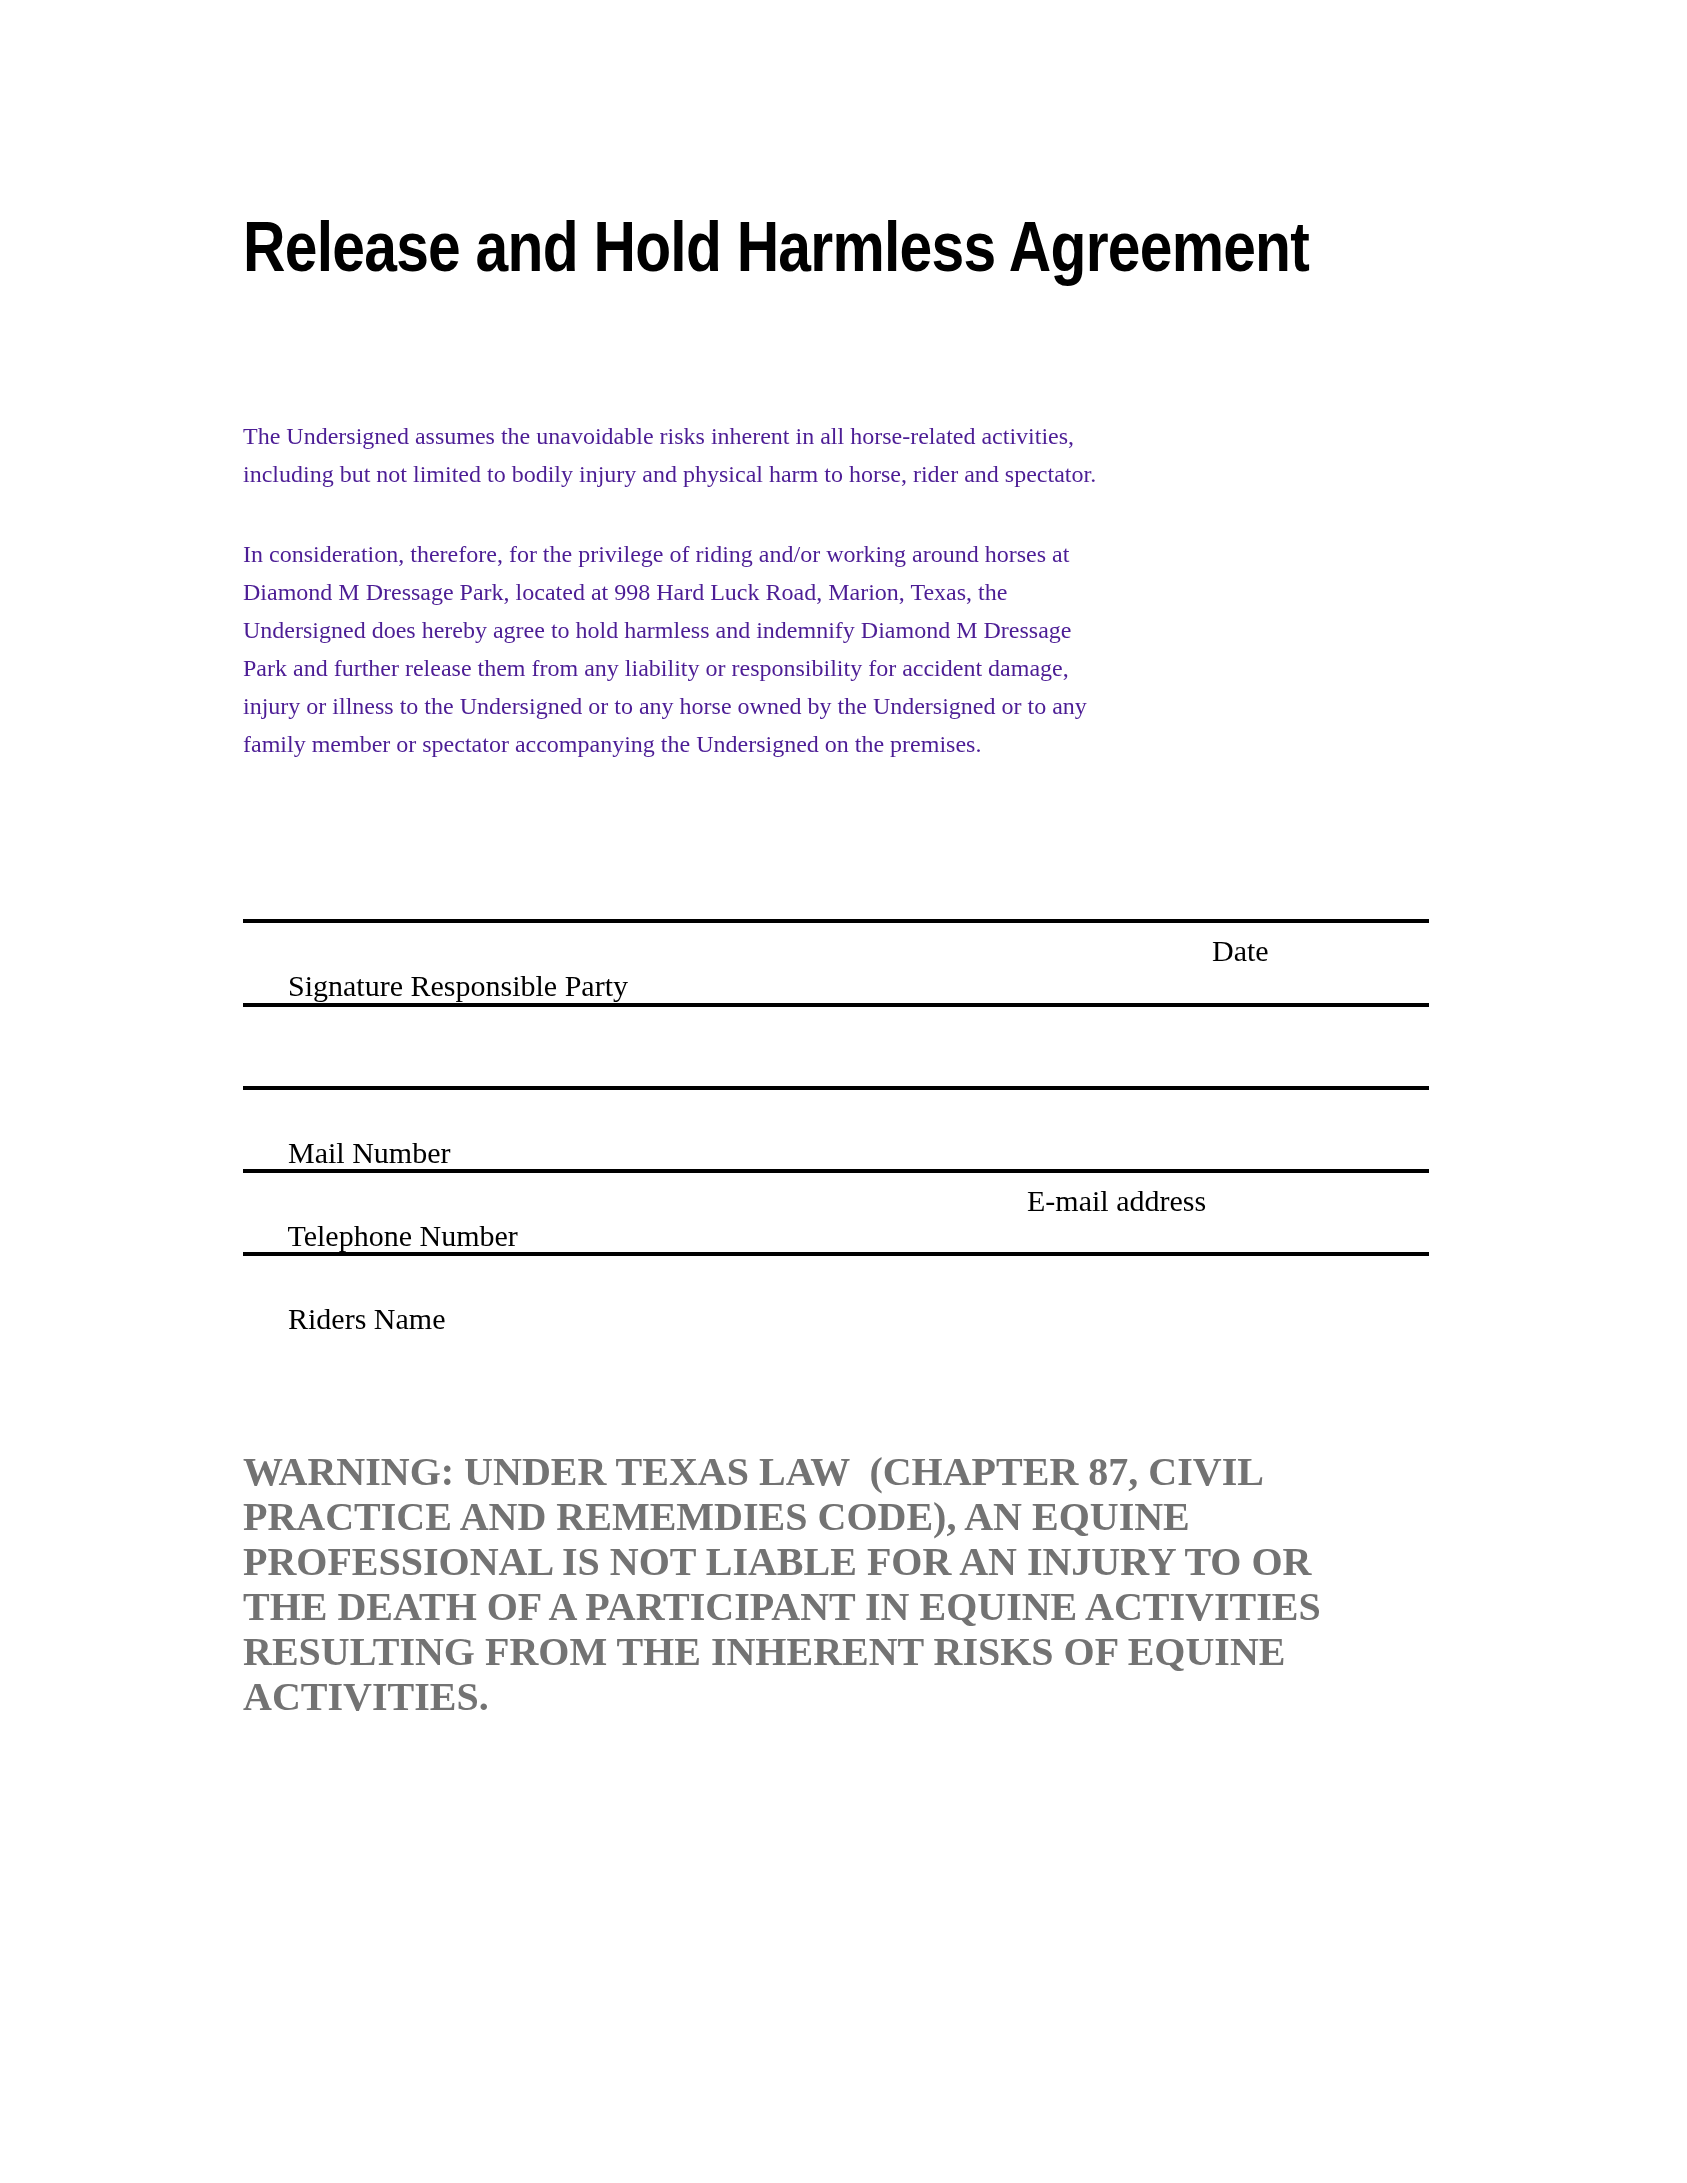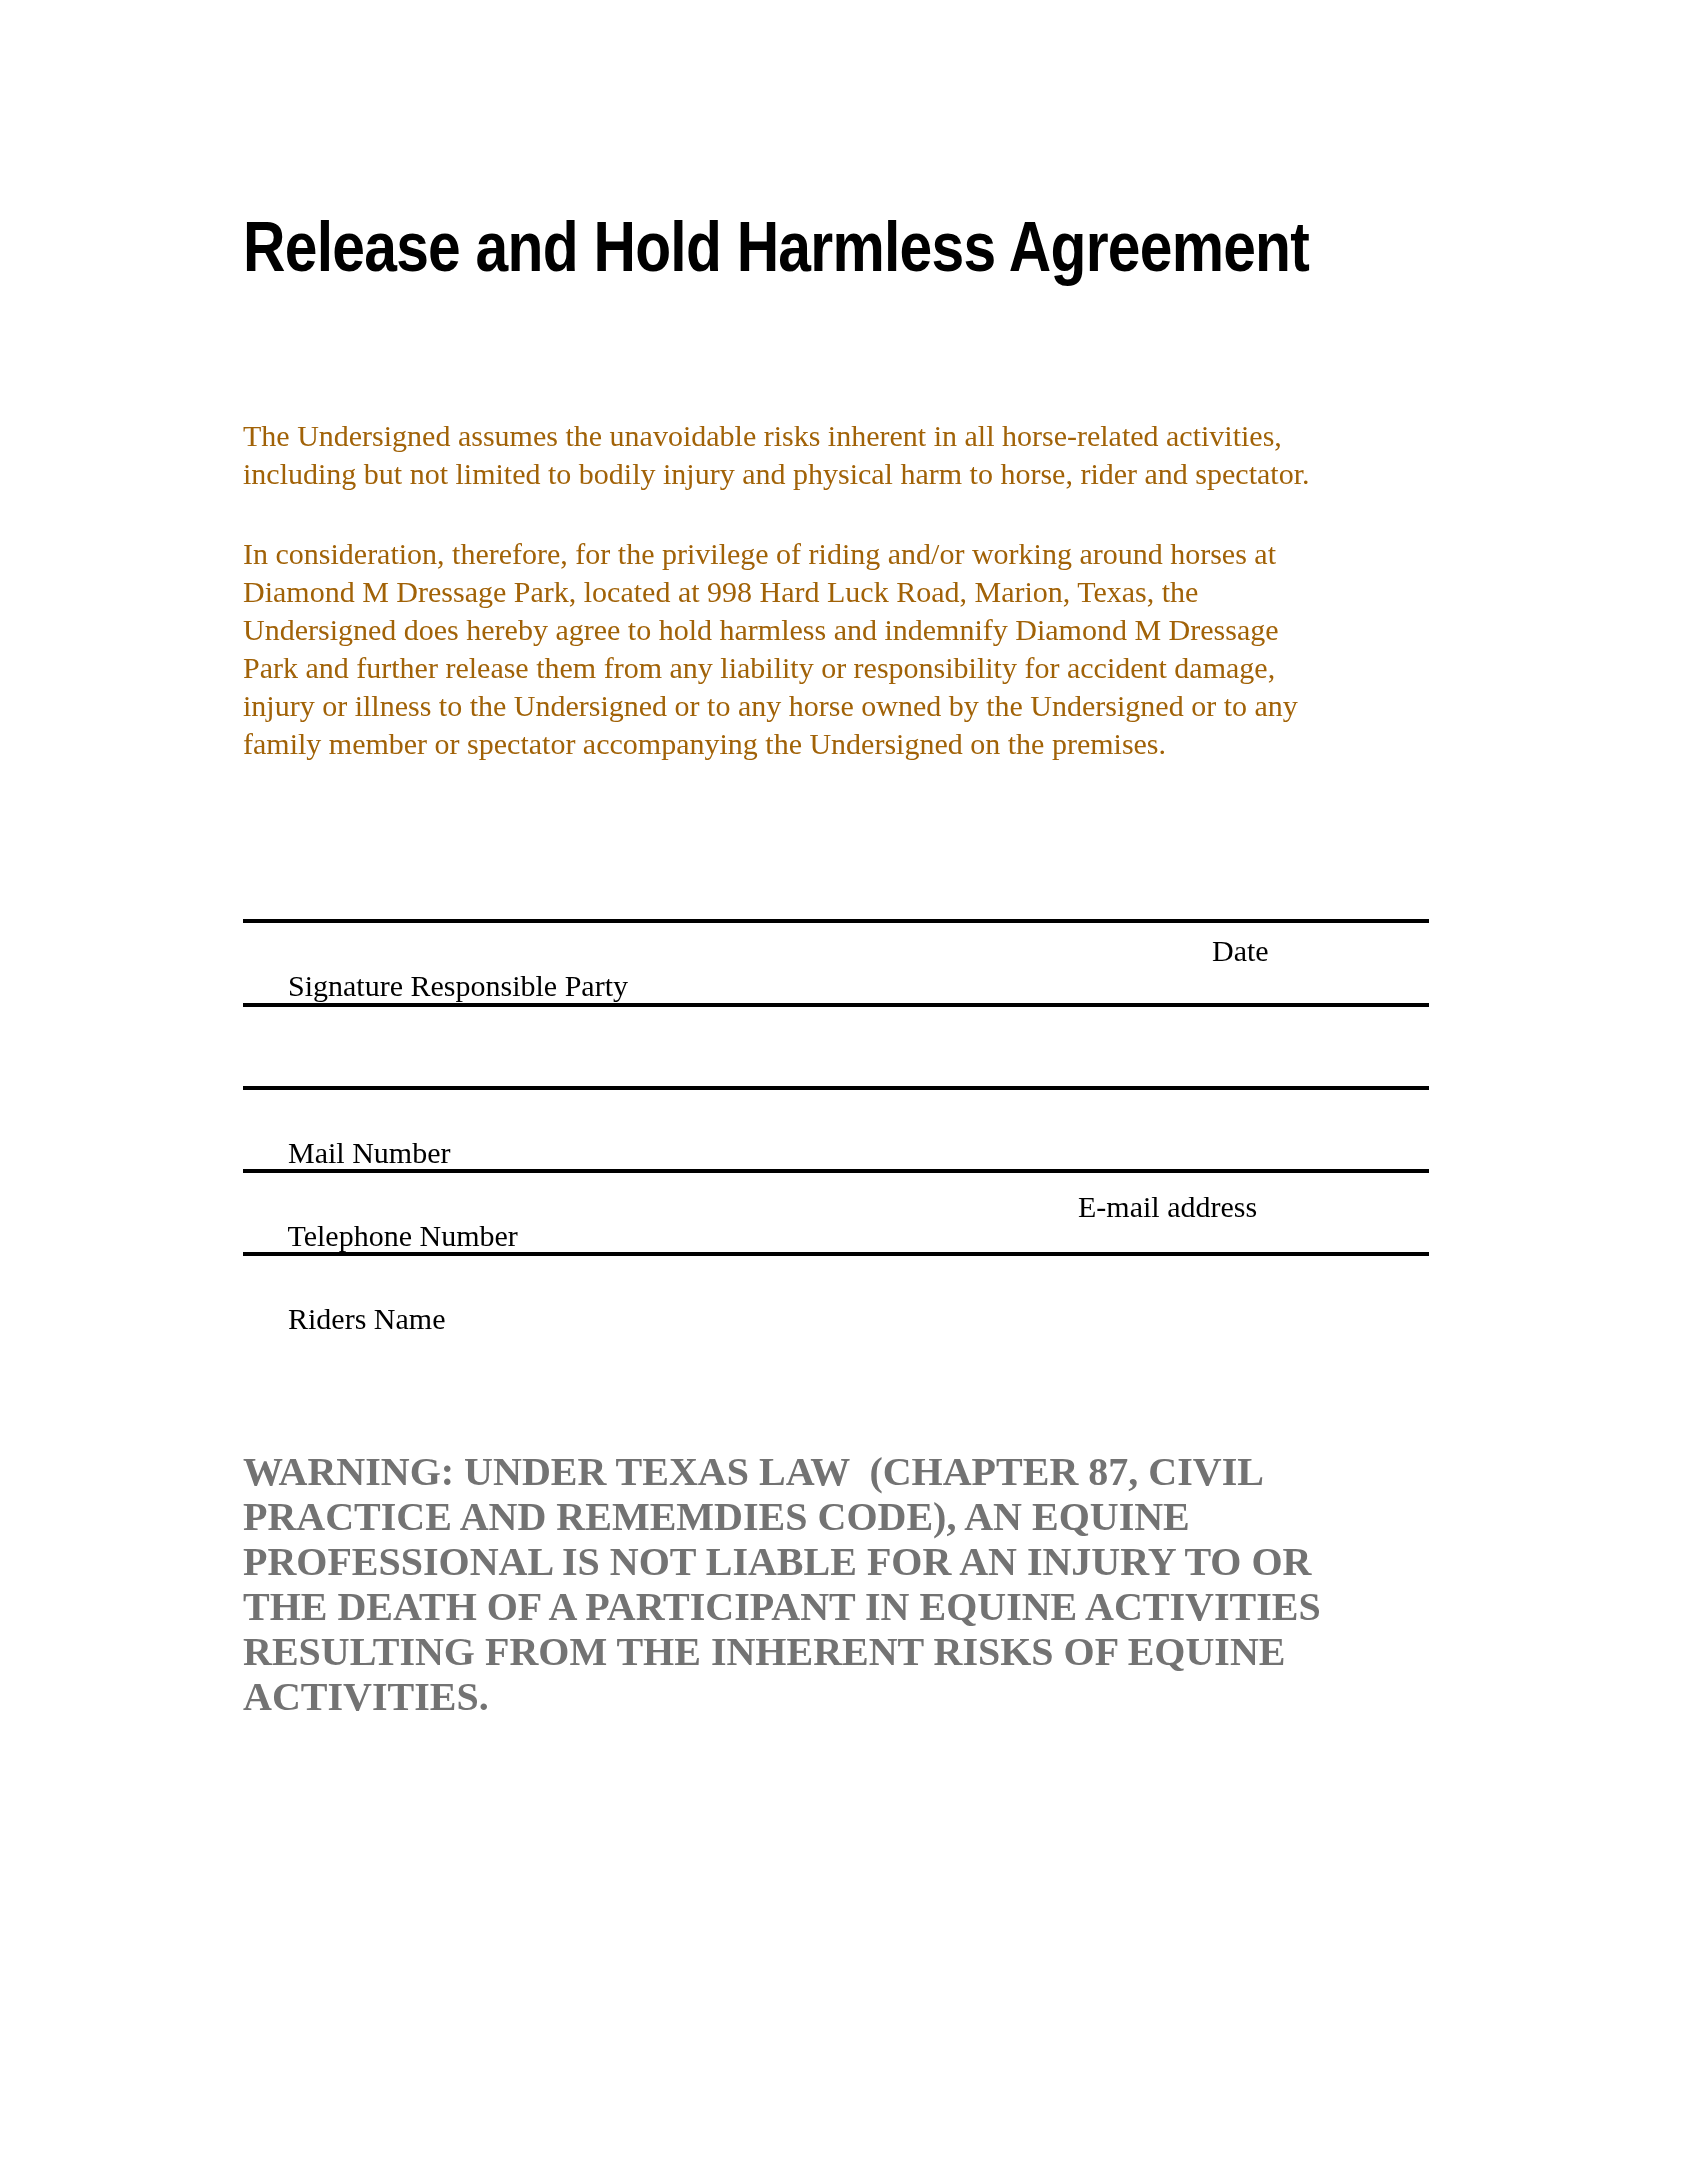--- a/index.html
+++ b/index.html
@@ -26,24 +26,24 @@
     letter-spacing: -0.9px;
     transform: scaleX(0.84);
     transform-origin: left top;
     white-space: pre;
     color: #000000;
   }
   .body-para {
     position: absolute;
     left: 243px;
     font-family: "Liberation Serif", serif;
-    font-size: 30px;
+    font-size: 24px;
     line-height: 38px;
     white-space: pre;
-    color: #a16207;
+    color: #4c1d95;
   }
   .para-risk { top: 417px; }
   .para-consideration { top: 535px; }
 
   .sig-row {
     position: absolute;
     left: 243px;
     width: 1200px;
   }
   .sig-rule {
@@ -57,21 +57,21 @@
     font-family: "Liberation Serif", serif;
     font-size: 30px;
     line-height: 35px;
     white-space: pre;
   }
   .sig-label-secondary {
     position: absolute;
     top: 0;
   }
   .pos-date { left: 969px; }
-  .pos-email { left: 835px; margin-top: 6px; }
+  .pos-email { left: 784px; }
 
   .warning-para {
     position: absolute;
     left: 243px;
     top: 1449px;
     font-family: "Liberation Serif", serif;
     font-weight: bold;
     font-size: 40px;
     line-height: 45px;
     white-space: pre-wrap;

